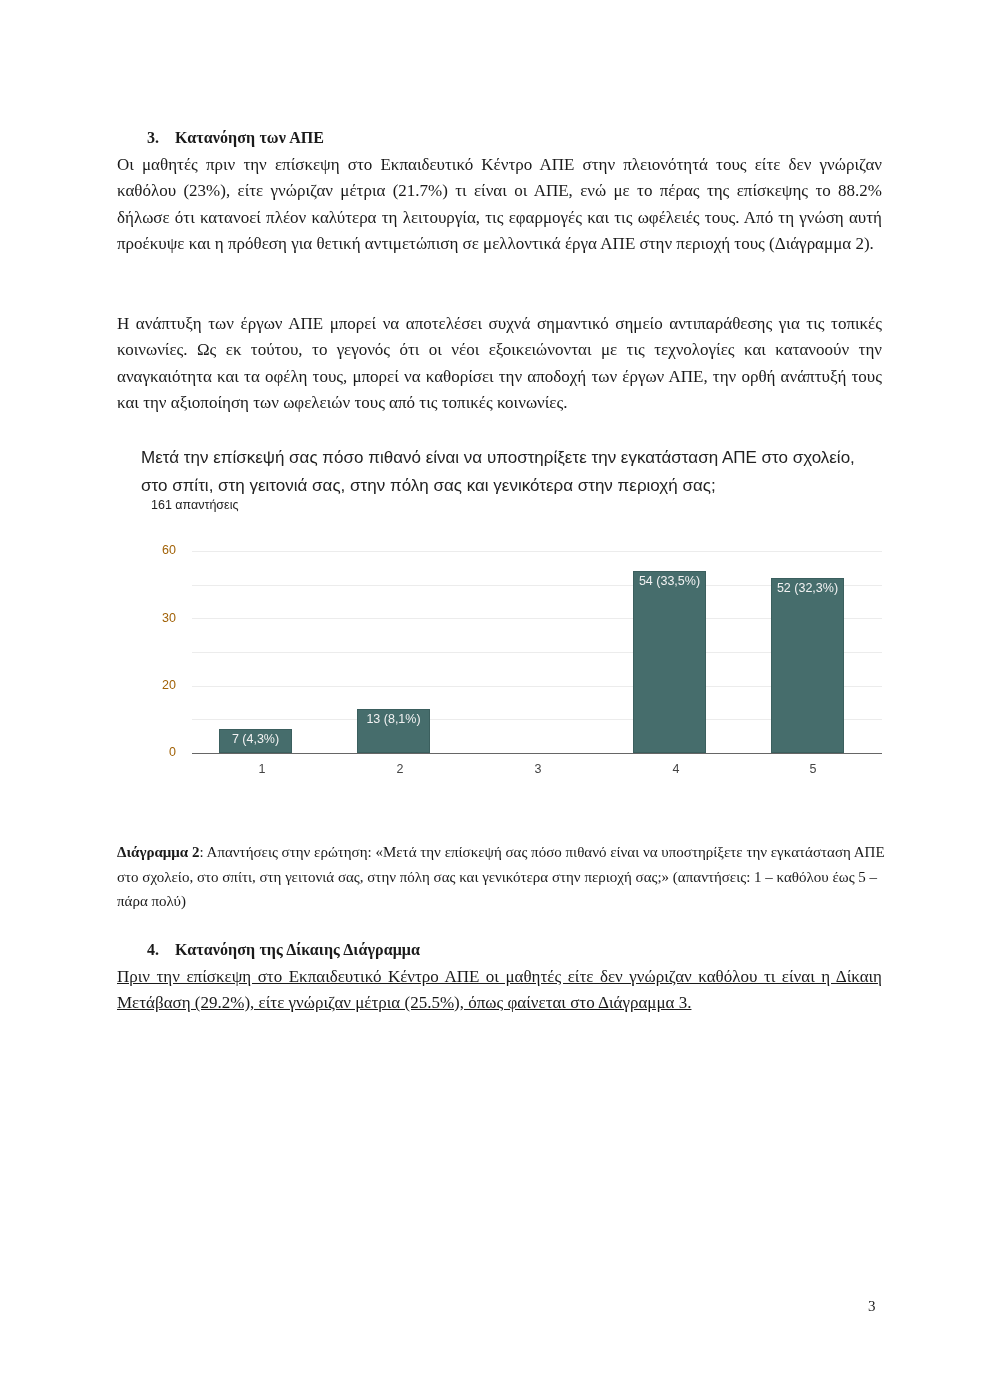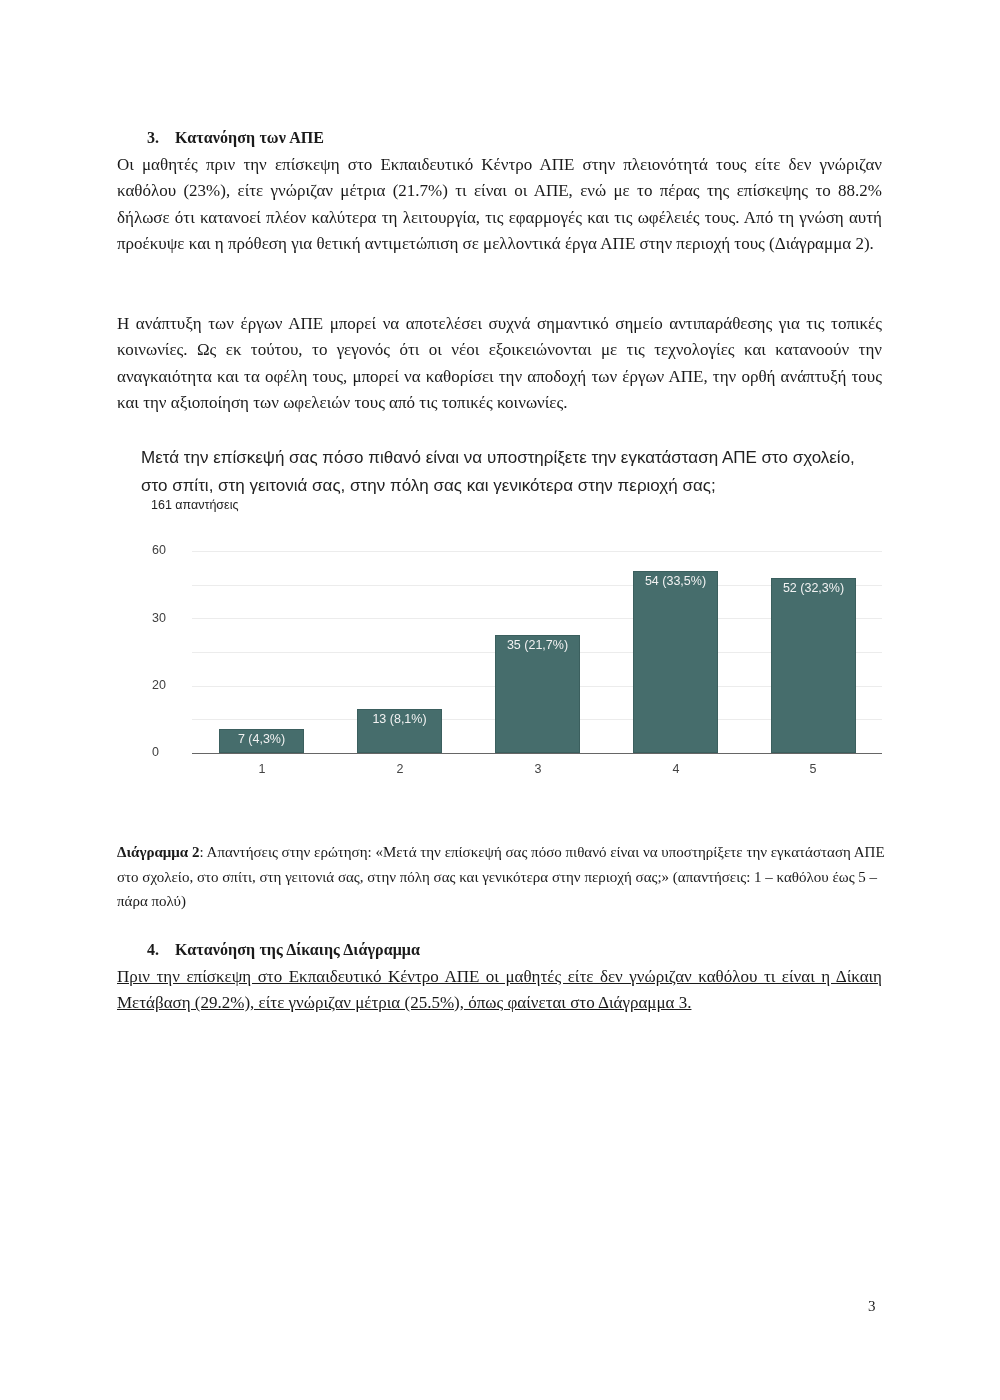--- a/index.html
+++ b/index.html
@@ -26,29 +26,29 @@
       position: absolute; left: 141px; top: 498px;
       font-family: "Liberation Sans", sans-serif; font-size: 12.5px; color: #222; margin-left: 10px;
     }
 
     
     .chart { position: absolute; left: 0; top: 0; width: 1000px; height: 800px; pointer-events: none; }
     .plot { position: absolute; left: 192px; top: 551px; width: 690px; height: 202px; pointer-events: auto; }
     .gridline { position: absolute; left: 0; width: 100%; height: 1px; background: #ececec; }
     .baseline { position: absolute; left: 0; width: 100%; height: 1px; background: #666; bottom: -1px; }
     .ytick {
-      position: absolute; left: 152px; width: 40px; 
-      font-family: "Liberation Sans", sans-serif; font-size: 12.5px; color: #404040;
+      position: absolute; left: 136px; width: 40px; text-align: right;
+      font-family: "Liberation Sans", sans-serif; font-size: 12.5px; color: #a16207;
     }
     .xtick {
       position: absolute; top: 762px; width: 40px; text-align: center;
       font-family: "Liberation Sans", sans-serif; font-size: 12.5px; color: #444;
     }
     .bar {
-      position: absolute; bottom: 0; width: 85px; background: #466d6c;
+      position: absolute; bottom: 0; width: 73px; background: #466d6c;
       border: 1px solid #3b5f5e; box-sizing: border-box;
     }
     .bar-label {
       position: absolute; top: 2px; left: 0; width: 100%; text-align: center;
       font-family: "Liberation Sans", sans-serif; font-size: 12.5px; color: #f2f2f2;
       white-space: nowrap;
     }
 
     .caption {
       position: absolute; left: 117px; top: 840px; width: 770px;
@@ -89,23 +89,20 @@
     <div class="gridline" style="top:135px;"></div>
     <div class="gridline" style="top:168px;"></div>
     <div class="baseline"></div>
 
     <div class="bar" style="height: 24px; left: 27px; background: rgb(70, 109, 108);">
         <span class="bar-label">7 (4,3%)</span>
       </div>
     <div class="bar" style="height: 44px; left: 165px; background: rgb(70, 109, 108);">
         <span class="bar-label">13 (8,1%)</span>
       </div>
-    <div class="bar" style="height: 118px; left: 303px; background: rgb(70, 109, 108);">
-        <span class="bar-label">35 (21,7%)</span>
-      </div>
     <div class="bar" style="height: 182px; left: 441px; background: rgb(70, 109, 108);">
         <span class="bar-label">54 (33,5%)</span>
       </div>
     <div class="bar" style="height: 175px; left: 579px; background: rgb(70, 109, 108);">
         <span class="bar-label">52 (32,3%)</span>
       </div>
   </div>
 
   <div class="xtick" style="left:242px;">1</div>
   <div class="xtick" style="left:380px;">2</div>

